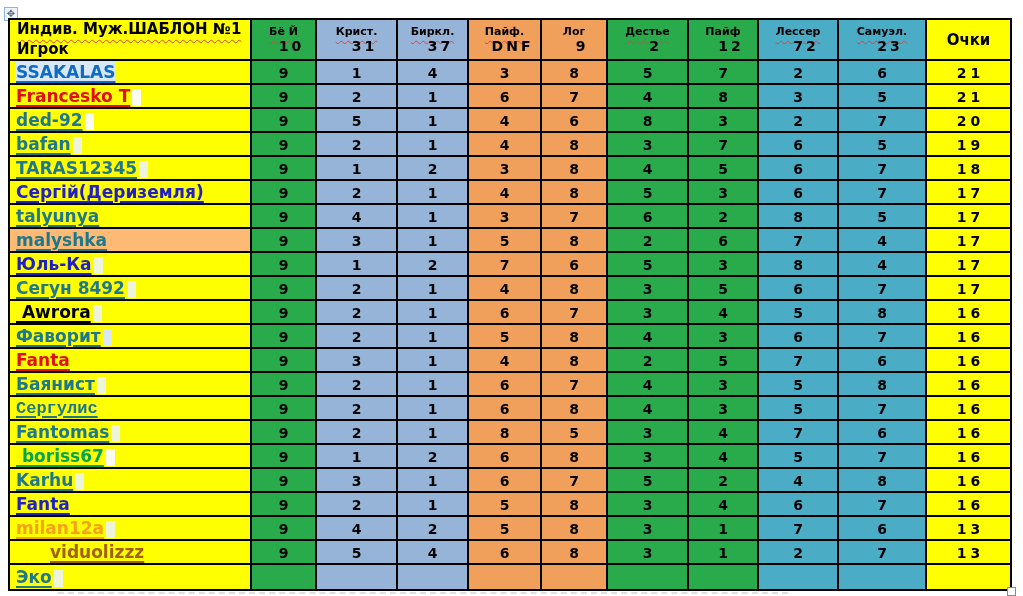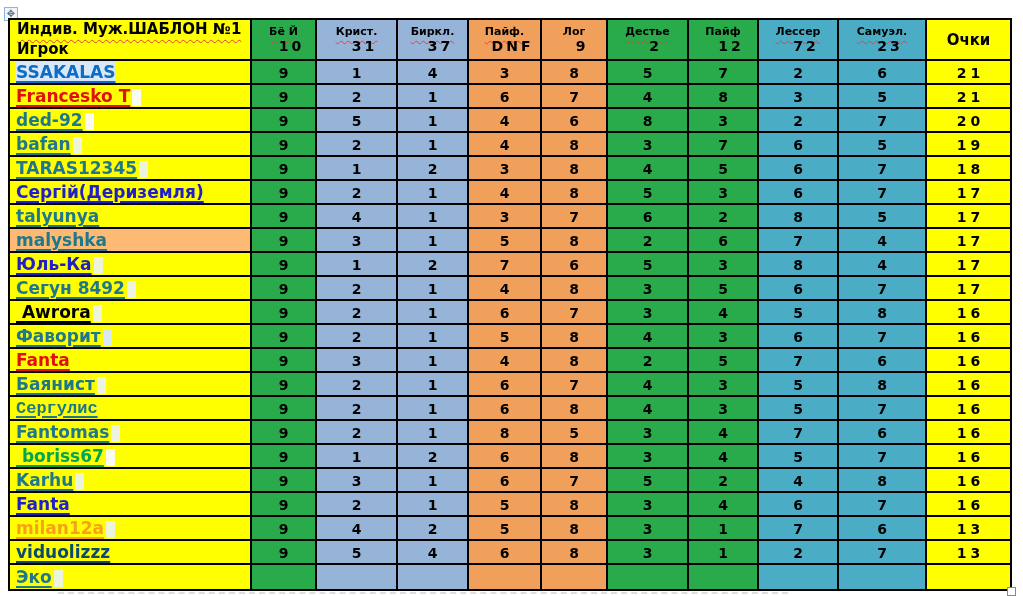--- a/index.html
+++ b/index.html
@@ -371,21 +371,21 @@
         <td style="background: rgb(150, 180, 215);"><span class="val">2</span></td>
         <td style="background: rgb(240, 160, 90);"><span class="val">5</span></td>
         <td style="background: rgb(240, 160, 90);"><span class="val">8</span></td>
         <td style="background: rgb(42, 171, 75);"><span class="val">3</span></td>
         <td style="background: rgb(42, 171, 75);"><span class="val">1</span></td>
         <td style="background: rgb(75, 172, 198);"><span class="val">7</span></td>
         <td style="background: rgb(75, 172, 198);"><span class="val">6</span></td>
         <td class="points-cell" style="background: rgb(255, 255, 0);"><span class="val">13</span></td>
       </tr>
       <tr>
-        <td class="name-cell" style="background: rgb(255, 255, 0);"><span class="spell"><span class="pname" style="color: #0c4a6e;">viduolizzz</span></span></td>
+        <td class="name-cell" style="background: rgb(255, 255, 0);"><span class="spell"><span class="pname" style="color: #a16207; margin-left: 34px;">viduolizzz</span></span></td>
         <td style="background: rgb(42, 171, 75);"><span class="val">9</span></td>
         <td style="background: rgb(150, 180, 215);"><span class="val">5</span></td>
         <td style="background: rgb(150, 180, 215);"><span class="val">4</span></td>
         <td style="background: rgb(240, 160, 90);"><span class="val">6</span></td>
         <td style="background: rgb(240, 160, 90);"><span class="val">8</span></td>
         <td style="background: rgb(42, 171, 75);"><span class="val">3</span></td>
         <td style="background: rgb(42, 171, 75);"><span class="val">1</span></td>
         <td style="background: rgb(75, 172, 198);"><span class="val">2</span></td>
         <td style="background: rgb(75, 172, 198);"><span class="val">7</span></td>
         <td class="points-cell" style="background: rgb(255, 255, 0);"><span class="val">13</span></td>

